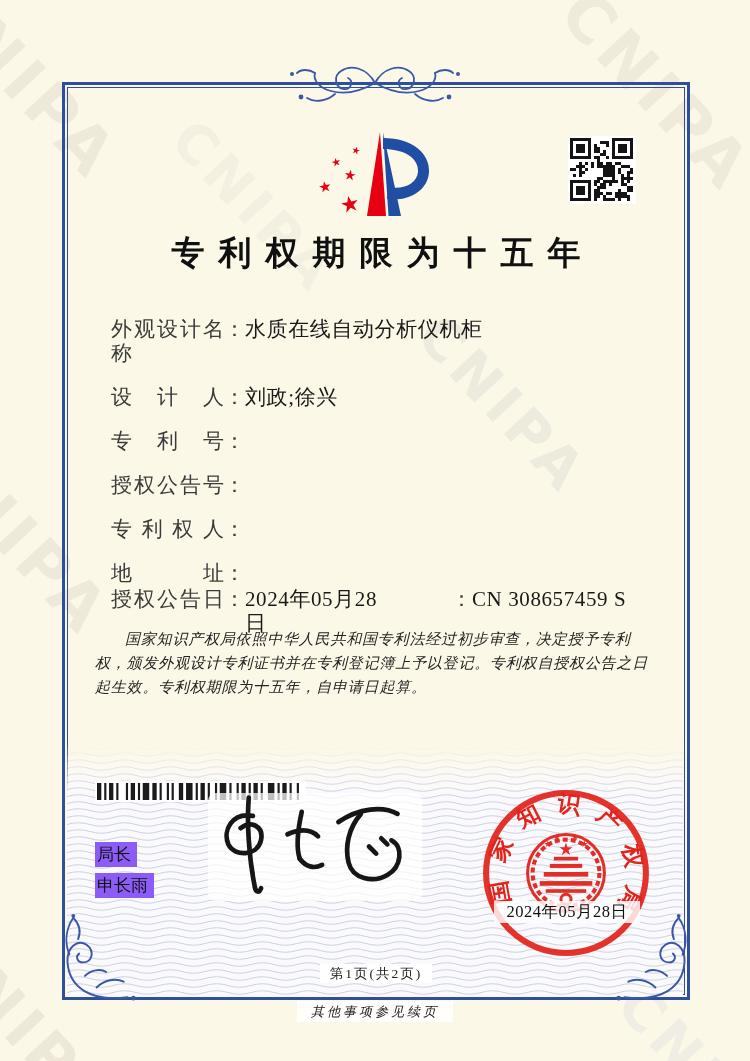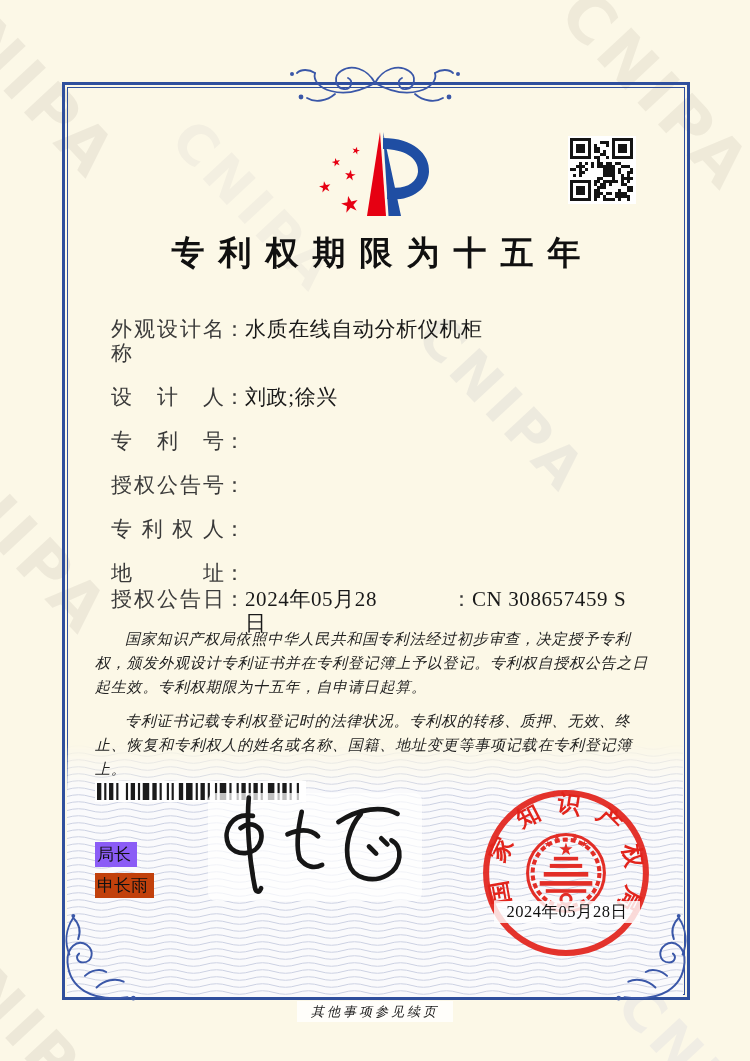--- a/index.html
+++ b/index.html
@@ -33,21 +33,21 @@
   .paras p{margin:0 0 10px 0;text-indent:2em;}
   
   .wave-area{position:absolute;left:67px;top:744px;width:616px;height:253px;
              -webkit-mask-image:linear-gradient(180deg,rgba(0,0,0,0),#000 48px);
              mask-image:linear-gradient(180deg,rgba(0,0,0,0),#000 48px);}
   
   .barcode{position:absolute;left:95px;top:781px;width:211px;height:21px;background:#fff;padding:2px;box-sizing:border-box;}
   .signer-role{position:absolute;left:95px;top:842px;font-family:"Liberation Sans","DejaVu Sans",sans-serif;
                font-size:17px;color:#111;background:#8b5cf6;padding:1px 6px 1px 2px;}
   .signer-name{position:absolute;left:95px;top:873px;font-family:"Liberation Sans","DejaVu Sans",sans-serif;
-               font-size:17px;color:#111;background:#c2410c;padding:1px 6px 1px 2px;}
+               font-size:17px;color:#111;background:#8b5cf6;padding:1px 6px 1px 2px;}
   .sig-box{position:absolute;left:208px;top:793px;width:214px;height:108px;background:rgba(255,255,255,0.72);border-radius:8px;}
   .seal{position:absolute;left:479px;top:786px;width:174px;height:174px;}
   .seal-date{position:absolute;left:494px;top:901px;width:146px;text-align:center;font-size:16.5px;
              color:#101010;background:rgba(255,255,255,0.82);letter-spacing:0.5px;}
   .page-num{position:absolute;left:62px;right:60px;top:965px;text-align:center;font-size:13.5px;color:#222;}
   .page-num span{background:#fff;padding:2px 10px;letter-spacing:2px;}
   .foot-note{position:absolute;left:0;right:0;top:1003px;text-align:center;font-size:13px;color:#1c1c1c;}
   .foot-note span{background:#fffefa;padding:3px 14px;letter-spacing:3px;font-style:italic;}
 </style>
 </head>
@@ -298,21 +298,20 @@
         <span class="fvalue" style="flex:0 0 150px;">2024年05月28日</span>
       <span class="grant-pair2">
           <span class="fcolon">：</span>
           <span class="fvalue">CN 308657459 S</span>
       </span>
     </div>
   </div>
 
   <div class="paras">
     <p>国家知识产权局依照中华人民共和国专利法经过初步审查，决定授予专利权，颁发外观设计专利证书并在专利登记簿上予以登记。专利权自授权公告之日起生效。专利权期限为十五年，自申请日起算。</p>
-    <p>专利证书记载专利权登记时的法律状况。专利权的转移、质押、无效、终止、恢复和专利权人的姓名或名称、国籍、地址变更等事项记载在专利登记簿上。</p>
   </div>
 
   <div class="barcode">
     <svg id="barcode-svg" width="207" height="17">
         <rect x="0" y="0" width="4.332558139534884" height="17" fill="#1b1b1b"></rect>
         <rect x="7.220930232558139" y="0" width="2.166279069767442" height="17" fill="#1b1b1b"></rect>
         <rect x="12.034883720930232" y="0" width="4.332558139534884" height="17" fill="#1b1b1b"></rect>
         <rect x="19.25581395348837" y="0" width="2.166279069767442" height="17" fill="#1b1b1b"></rect>
         <rect x="28.883720930232556" y="0" width="2.166279069767442" height="17" fill="#1b1b1b"></rect>
         <rect x="33.69767441860465" y="0" width="4.332558139534884" height="17" fill="#1b1b1b"></rect>
@@ -381,15 +380,16 @@
       <rect x="74" y="70" width="24" height="3.6" stroke="none"></rect>
       <rect x="70" y="77" width="32" height="4" stroke="none"></rect>
       <rect x="64" y="85" width="44" height="4.6" stroke="none"></rect>
       <rect x="60" y="94" width="52" height="4.6" stroke="none"></rect>
       <rect x="66" y="102" width="40" height="3.6" stroke="none"></rect>
       <circle cx="86" cy="112" r="5" fill="none" stroke-width="3"></circle>
     </g>
   </svg>
   <div class="seal-date">2024年05月28日</div>
 
+  <div class="page-num"><span>第1页(共2页)</span></div>
   <div class="foot-note"><span>其他事项参见续页</span></div>
 
 </div>
 
 </body></html>

